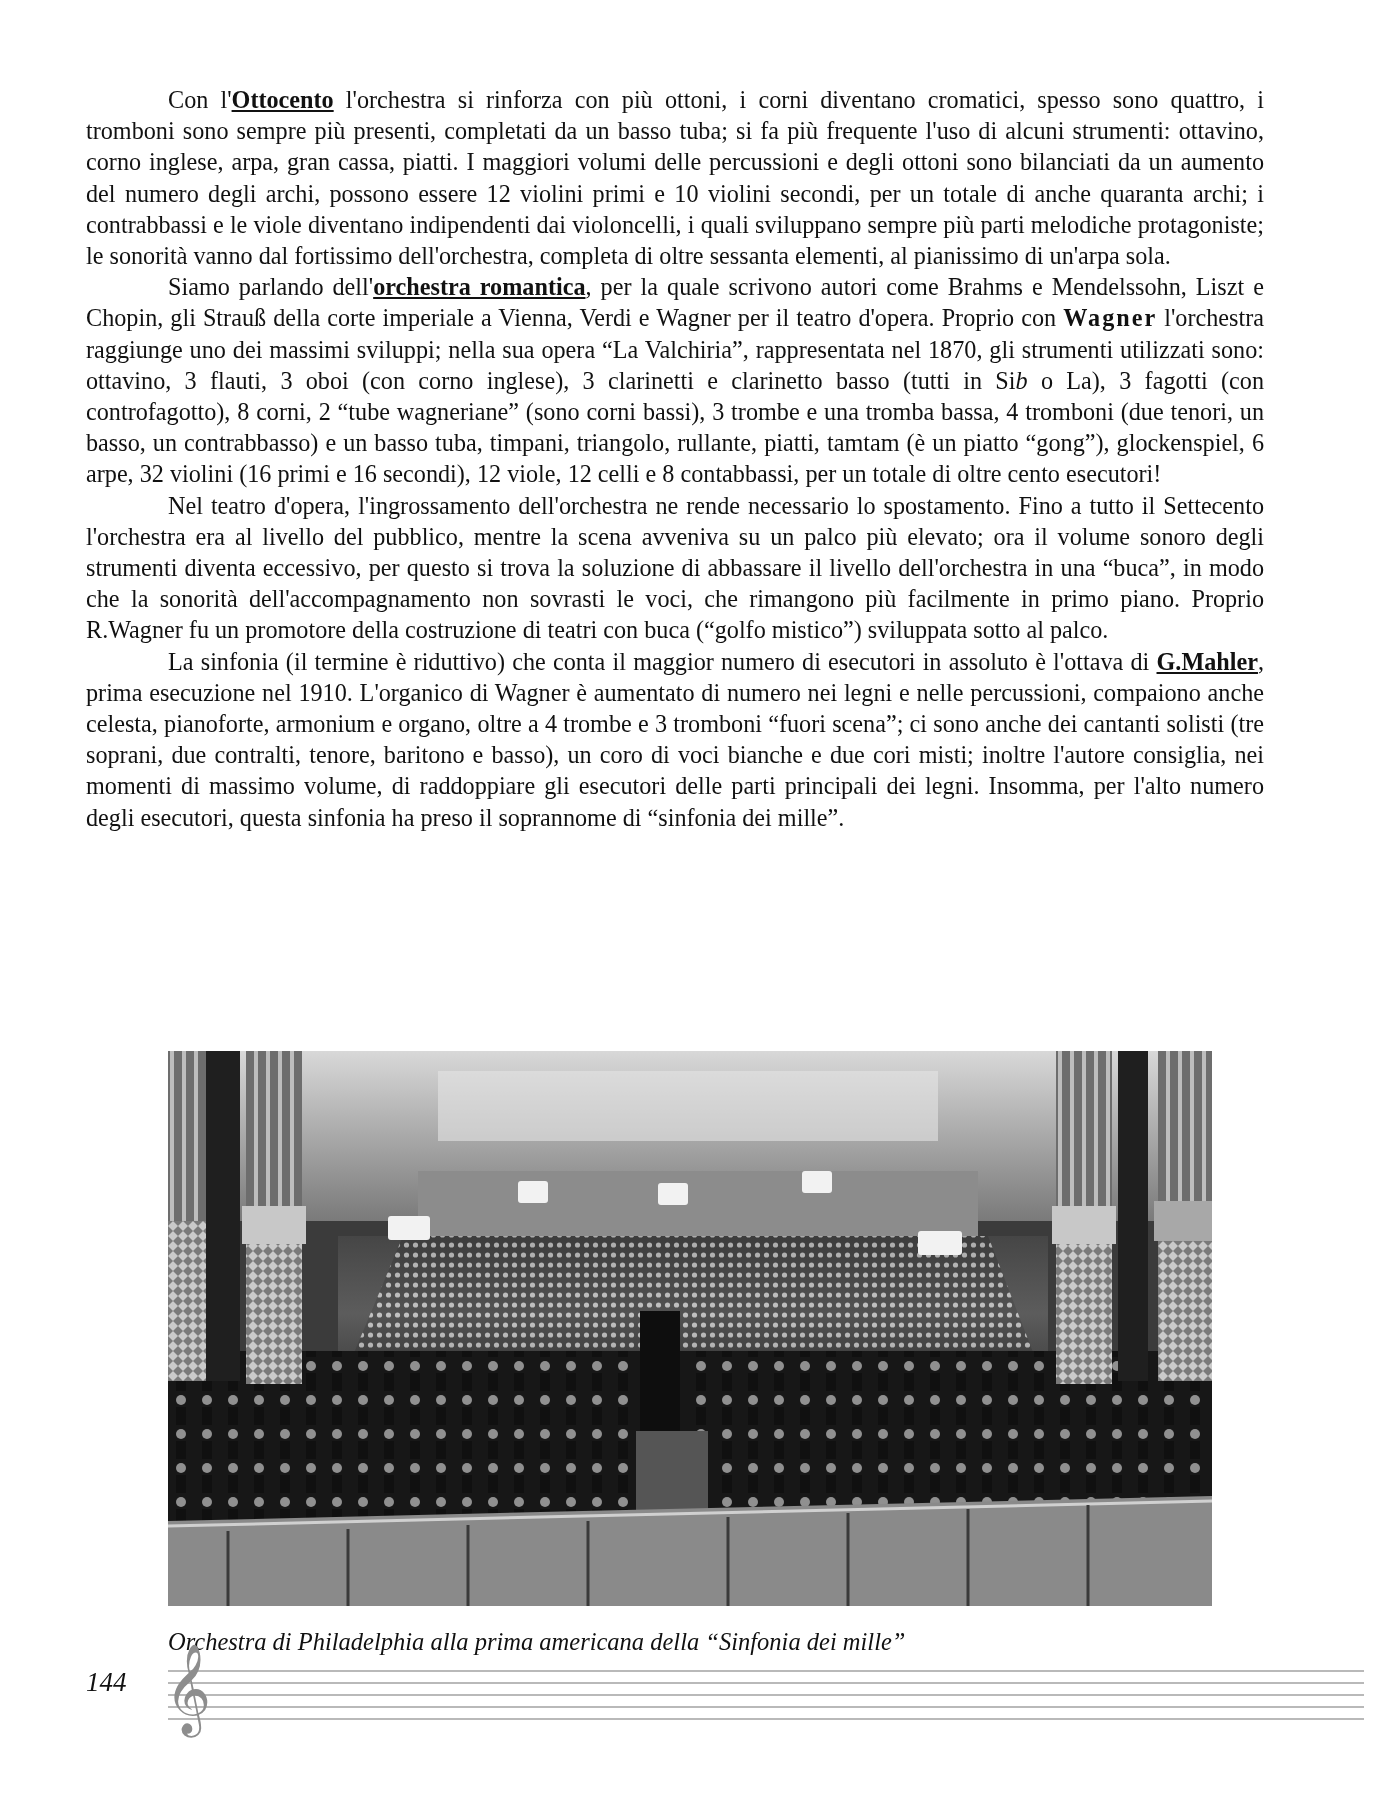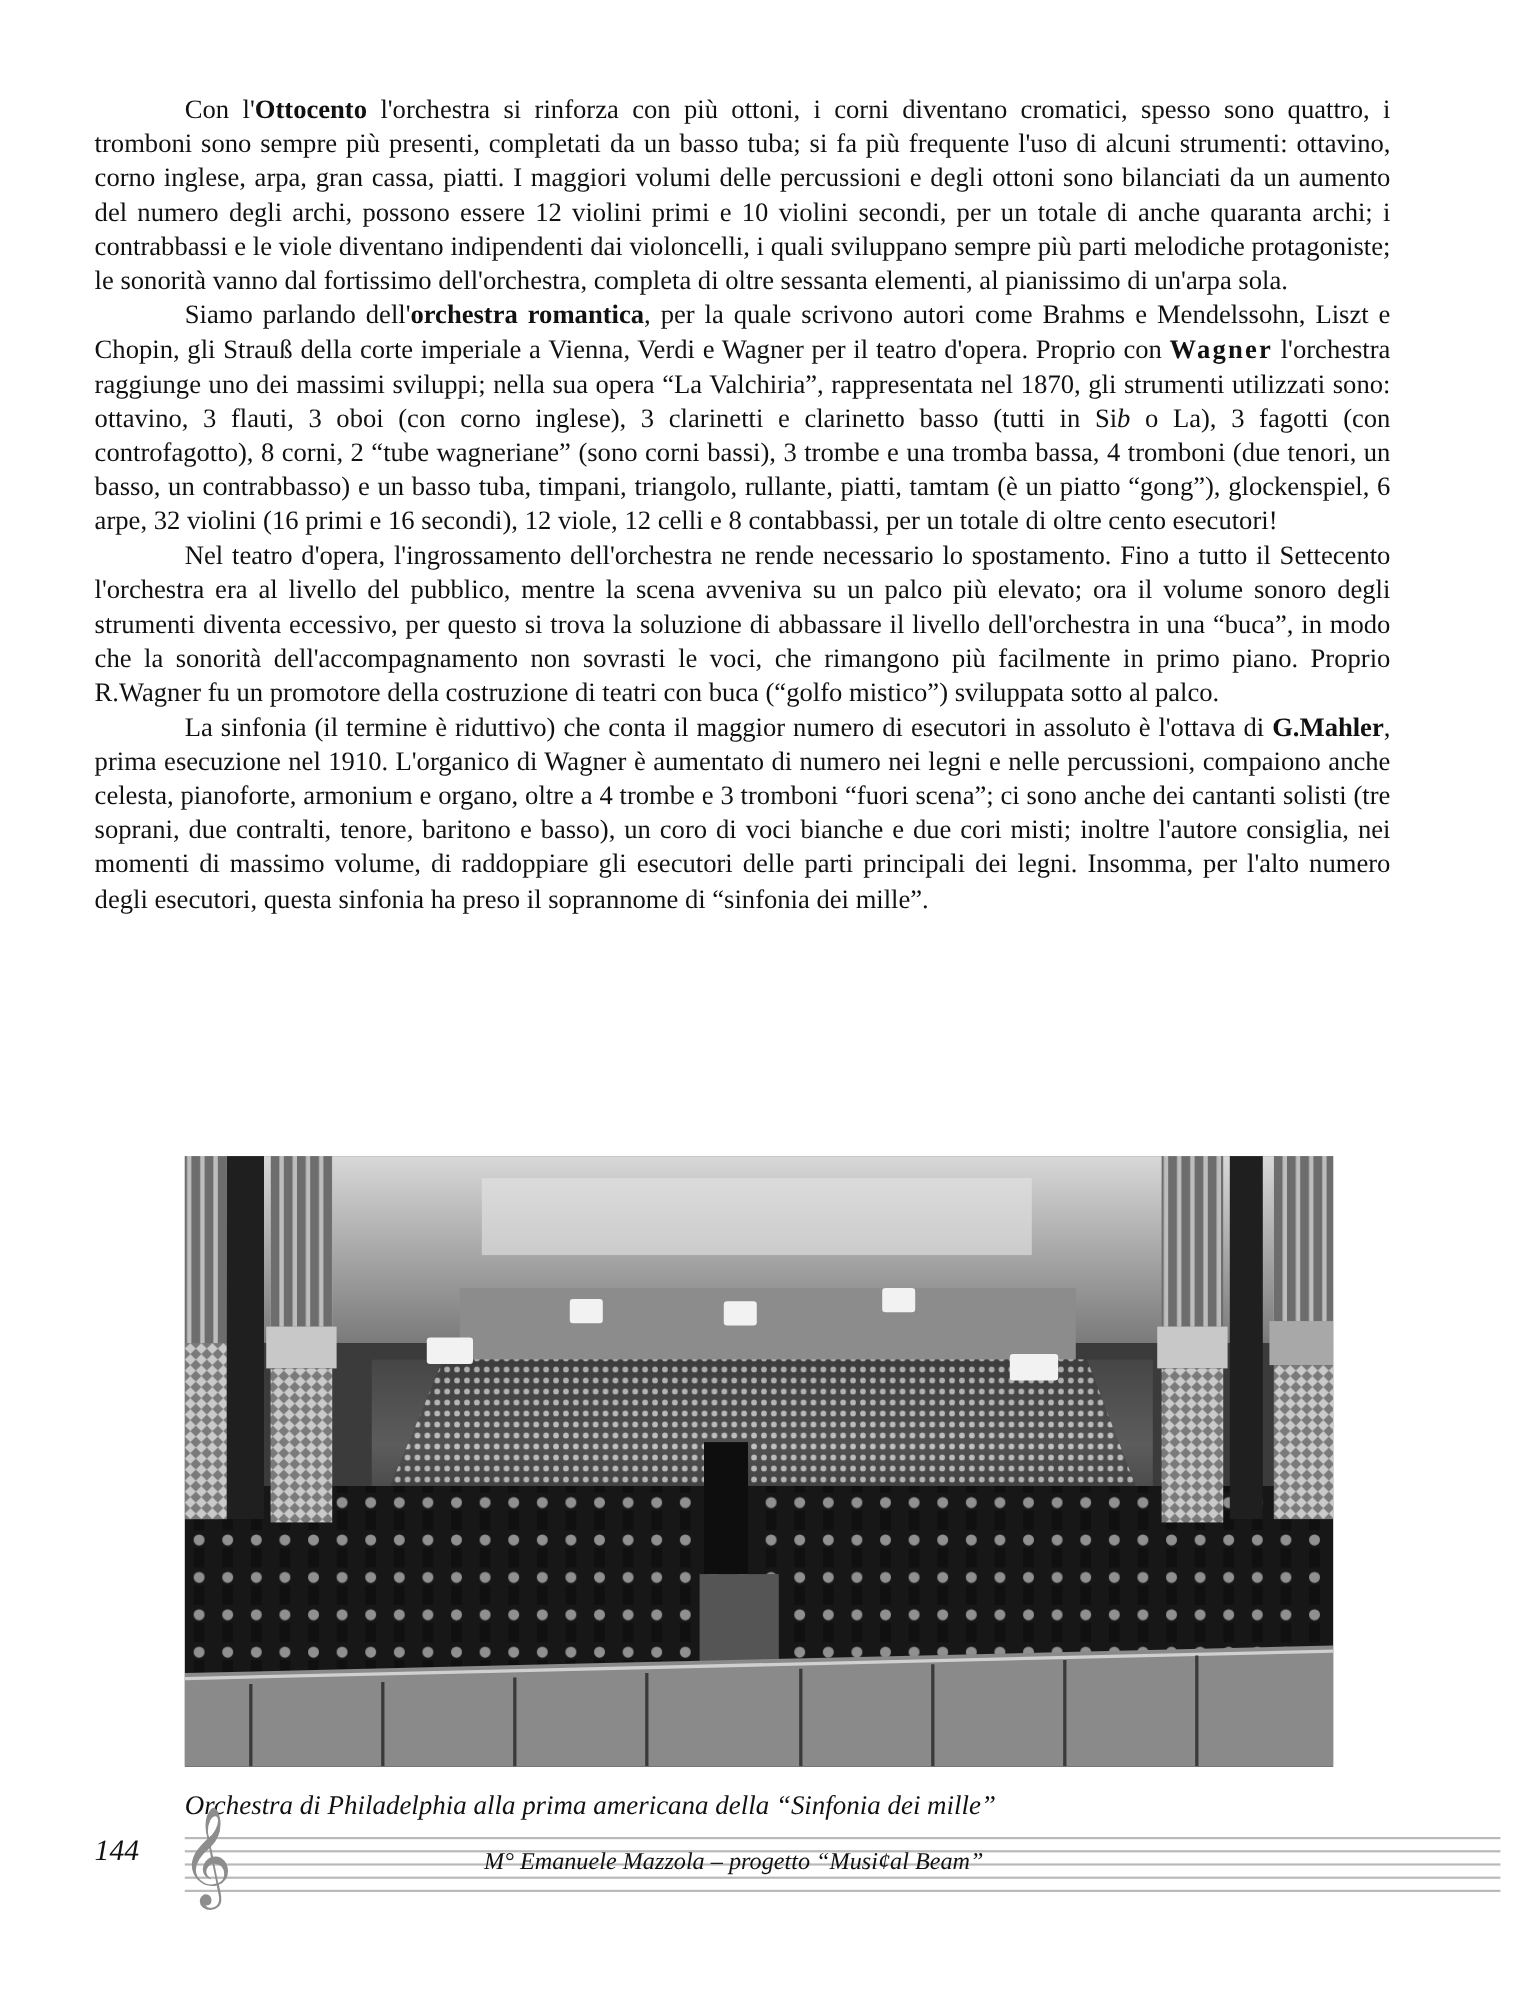--- a/index.html
+++ b/index.html
@@ -7,21 +7,21 @@
       width: 1380px; height: 1808px; position: relative; overflow: hidden;
       font-family: "Liberation Serif", "DejaVu Serif", serif;
       color: #111111;
     }
     .text-block {
       position: absolute; left: 86px; width: 1178px; top: 84px;
       font-size: 24.2px; line-height: 31.2px; text-align: justify;
     }
     .para { margin: 0; text-indent: 82px; }
     .para.gap { }
-    .bold { font-weight: bold; }
+    .bold { font-weight: bold; text-decoration: underline; }
     .wagner { font-weight: bold; letter-spacing: 2px; }
     .it { font-style: italic; }
 
     .photo {
       position: absolute; left: 168px; top: 1051px; width: 1044px; height: 555px;
       overflow: hidden; background: #2a2a2a;
     }
     .photo svg { display: block; }
     .caption {
       position: absolute; left: 168px; top: 1607px; width: 1044px;
@@ -136,14 +136,13 @@
 <div class="caption">Orchestra di Philadelphia alla prima americana della “Sinfonia dei mille”</div>
 
 <div class="footer">
   <div class="staff-line" style="top:15px"></div>
   <div class="staff-line" style="top:27px"></div>
   <div class="staff-line" style="top:39px"></div>
   <div class="staff-line" style="top:51px"></div>
   <div class="staff-line" style="top:63px"></div>
   <div class="page-number">144</div>
   <div class="clef">𝄞</div>
-  <div class="author">M° Emanuele Mazzola – progetto “Musi¢al Beam”</div>
 </div>
 
 </body></html>

